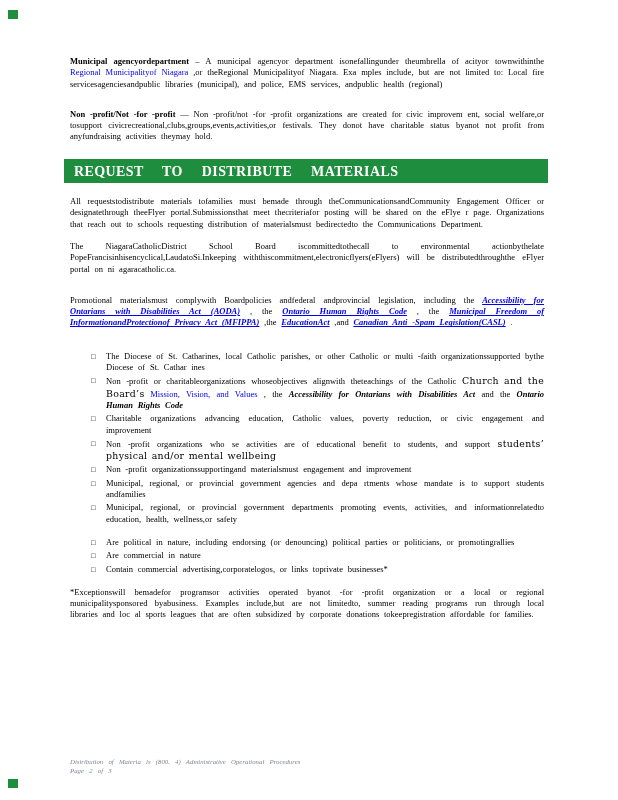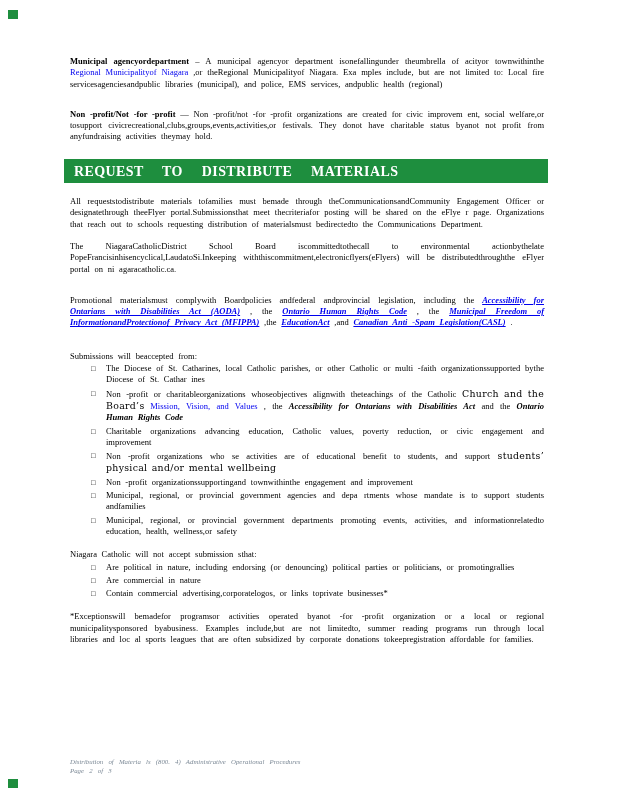--- a/index.html
+++ b/index.html
@@ -40,52 +40,50 @@
   <div class="marker marker-top"></div>
   <div class="marker marker-bottom"></div>
 
   <div class="content" id="doc-content">
       <p class="p-lead1"><span class="r-b">Municipal agencyordepartment </span><span class="">– A municipal agencyor department isonefallingunder theumbrella of acityor townwithinthe </span><span class="r-link">Regional Municipalityof Niagara</span><span class=""> ,or theRegional Municipalityof Niagara. Exa mples include, but are not limited to: Local fire servicesagenciesandpublic libraries (municipal), and police, EMS services, andpublic health (regional)</span></p>
       <p class="p-lead2"><span class="r-b">Non -profit/Not -for -profit </span><span class="">— Non -profit/not -for -profit organizations are created for civic improvem ent, social welfare,or tosupport civicrecreational,clubs,groups,events,activities,or festivals. They donot have charitable status byanot not profit from anyfundraising activities theymay hold.</span></p>
       <div class="green-bar"><span>REQUEST TO DISTRIBUTE MATERIALS</span></div>
       <p><span class="">All requeststodistribute materials tofamilies must bemade through theCommunicationsandCommunity Engagement Officer or designatethrough theeFlyer portal.Submissionsthat meet thecriteriafor posting will be shared on the eFlye r page. Organizations that reach out to schools requesting distribution of materialsmust bedirectedto the Communications Department.</span></p>
       <p><span class="">The NiagaraCatholicDistrict School Board iscommittedtothecall to environmental actionbythelate PopeFrancisinhisencyclical,LaudatoSi.Inkeeping withthiscommitment,electronicflyers(eFlyers) will be distributedthroughthe eFlyer portal on ni agaracatholic.ca.</span></p>
       <p class="p-links"><span class="">Promotional materialsmust complywith Boardpolicies andfederal andprovincial legislation, including the </span><span class="r-linku">Accessibility for Ontarians with Disabilities Act (AODA)</span><span class=""> , the </span><span class="r-linku">Ontario Human Rights Code</span><span class=""> , the </span><span class="r-linku">Municipal Freedom of InformationandProtectionof Privacy Act (MFIPPA)</span><span class=""> ,the </span><span class="r-linku">EducationAct</span><span class=""> ,and </span><span class="r-linku">Canadian Anti -Spam Legislation(CASL)</span><span class=""> .</span></p>
-      <p class="p-intro"><span class="">Submissions will beaccepted from:</span></p>
       <ul class="cb-list">
         <li>
           <span class="bullet">□</span>
           <span class="li-text"><span class="">The Diocese of St. Catharines, local Catholic parishes, or other Catholic or multi -faith organizationssupported bythe Diocese of St. Cathar ines</span></span>
         </li>
         <li>
           <span class="bullet">□</span>
           <span class="li-text"><span class="">Non -profit or charitableorganizations whoseobjectives alignwith theteachings of the Catholic </span><span class="r-alt">Church and the Board’s </span><span class="r-link">Mission, Vision, and Values</span><span class=""> , the </span><span class="r-bi">Accessibility for Ontarians with Disabilities Act</span><span class=""> and the </span><span class="r-bi">Ontario Human Rights Code</span></span>
         </li>
         <li>
           <span class="bullet">□</span>
           <span class="li-text"><span class="">Charitable organizations advancing education, Catholic values, poverty reduction, or civic engagement and improvement</span></span>
         </li>
         <li>
           <span class="bullet">□</span>
           <span class="li-text"><span class="">Non -profit organizations who se activities are of educational benefit to students, and support </span><span class="r-alt">students’ physical and/or mental wellbeing</span></span>
         </li>
         <li>
           <span class="bullet">□</span>
-          <span class="li-text"><span class="">Non -profit organizationssupportingand townwithinthe engagement and improvement</span></span>
+          <span class="li-text"><span class="">Non -profit organizationssupportingand materialsmust engagement and improvement</span></span>
         </li>
         <li>
           <span class="bullet">□</span>
           <span class="li-text"><span class="">Municipal, regional, or provincial government agencies and depa rtments whose mandate is to support students andfamilies</span></span>
         </li>
         <li>
           <span class="bullet">□</span>
           <span class="li-text"><span class="">Municipal, regional, or provincial government departments promoting events, activities, and informationrelatedto education, health, wellness,or safety</span></span>
         </li>
       </ul>
-      <p class="p-intro2"><span class="">Niagara Catholic will not accept submission sthat:</span></p>
       <ul class="cb-list">
         <li>
           <span class="bullet">□</span>
           <span class="li-text"><span class="">Are political in nature, including endorsing (or denouncing) political parties or politicians, or promotingrallies</span></span>
         </li>
         <li>
           <span class="bullet">□</span>
           <span class="li-text"><span class="">Are commercial in nature</span></span>
         </li>
         <li>

